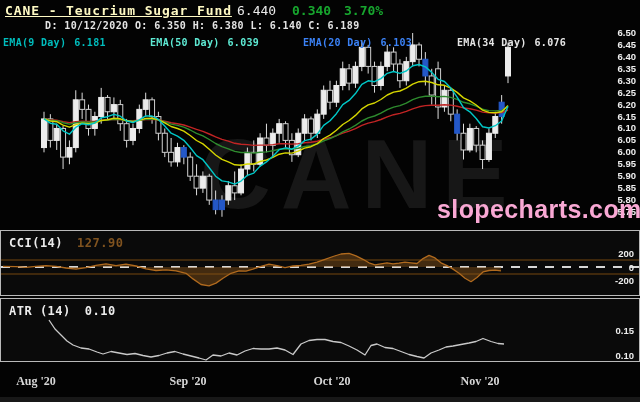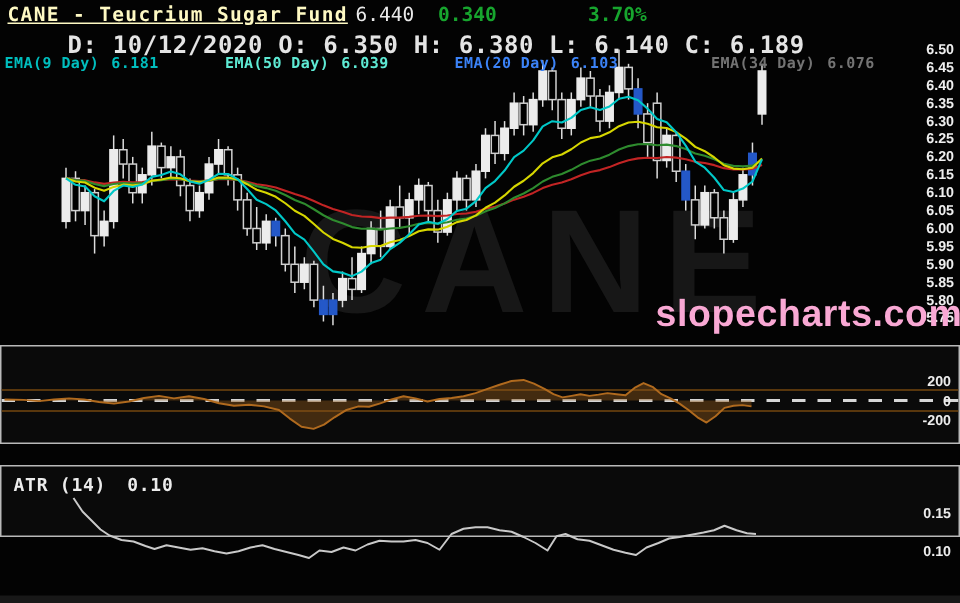--- a/index.html
+++ b/index.html
@@ -5,32 +5,32 @@
   html,body{margin:0;padding:0;background:#000;}
   #screen{position:relative;width:640px;height:402px;background:#030303;overflow:hidden;
           font-family:"DejaVu Sans Mono",monospace;}
   .abs{position:absolute;}
   
   #title{left:5px;top:3px;font-size:13px;font-weight:bold;letter-spacing:.9px;
          text-decoration:underline;cursor:pointer;}
   #px{left:237px;top:3px;font-size:13px;font-weight:normal;color:#e9e9e9;}
   #chg{left:292px;top:3px;font-size:13px;font-weight:bold;}
   #chgp{left:344px;top:3px;font-size:13px;font-weight:bold;}
-  #ohlc{left:9px;top:20px;font-size:16px;font-weight:bold;color:#e4e4e4;letter-spacing:.4px;padding-left:36px;}
+  #ohlc{left:9px;top:20px;font-size:10px;font-weight:bold;color:#e4e4e4;letter-spacing:.4px;padding-left:36px;}
   .emaleg{top:37px;font-size:10px;font-weight:bold;letter-spacing:.3px;white-space:nowrap;}
   .emaleg .v{margin-left:8px;}
   
   #ghost{left:168px;top:118px;font-size:98px;font-weight:bold;color:#171717;
          letter-spacing:10px;font-family:"Liberation Sans",sans-serif;z-index:0;margin-left:32px;}
   #wm{left:437px;top:195px;font-size:25px;font-weight:bold;color:#f9a8d4;
       letter-spacing:.4px;font-family:"Liberation Sans",sans-serif;z-index:2;}
   
   .panel{left:0;width:640px;border:1px solid #b9b9b9;box-sizing:border-box;background:#0a0a0a;}
   #cciPanel{top:230px;height:66px;}
-  #atrPanel{top:310px;height:48px;}
+  #atrPanel{top:298px;height:64px;}
   .plabel{left:8px;top:5px;font-size:12px;font-weight:bold;color:#ececec;letter-spacing:.5px;z-index:3;}
   .plabel .pv{margin-left:14px;}
   #dateAxis{top:366px;left:0;width:640px;height:31px;}
   .dlabel{position:absolute;top:8px;transform:translateX(-50%);font-size:12px;font-weight:bold;
           color:#d6d6d6;font-family:"Liberation Serif",serif;white-space:nowrap;}
   #bottomStrip{left:0;top:397px;width:640px;height:5px;background:#181818;}
   svg{display:block;}
   text{font-family:"Liberation Sans",sans-serif;font-weight:bold;}
 </style>
 </head>
@@ -207,39 +207,42 @@
       <rect x="505.50260000000003" y="47.31999999999991" width="5" height="28.640000000000015" fill="#ececec" stroke="#ececec" stroke-width="1"></rect>
       <polyline points="44,118.9 50.3562,119.8 56.7124,120.1 63.0686,121.6 69.4248,122.6 75.781,121.7 82.1372,121.2 88.49340000000001,121.5 94.84960000000001,121.3 101.20580000000001,120.4 107.56200000000001,120.0 113.9182,119.4 120.2744,119.6 126.6306,120.4 132.98680000000002,120.7 139.34300000000002,120.3 145.69920000000002,119.5 152.05540000000002,119.4 158.41160000000002,119.9 164.76780000000002,121.2 171.12400000000002,122.8 177.4802,123.7 183.8364,125.0 190.1926,127.1 196.5488,129.4 202.905,131.3 209.2612,134.0 215.6174,136.9 221.9736,139.4 228.3298,141.2 234.686,143.3 241.0422,144.3 247.3984,144.6 253.7546,145.4 260.11080000000004,145.1 266.467,145.1 272.82320000000004,144.6 279.1794,143.8 285.53560000000004,143.7 291.8918,144.1 298.24800000000005,143.7 304.6042,142.7 310.9604,142.3 317.3166,141.2 323.6728,139.2 330.029,137.8 336.3852,135.7 342.7414,133.1 349.0976,131.1 355.4538,128.6 361.81,125.4 368.1662,123.1 374.5224,121.6 380.8786,119.5 387.2348,116.8 393.591,114.7 399.9472,113.4 406.3034,111.4 412.6596,108.8 419.0158,106.8 425.372,105.6 431.7282,105.2 438.0844,105.3 444.4406,104.7 450.7968,105.1 457.153,106.2 463.5092,107.9 469.8654,108.7 476.2216,110.1 482.5778,112.1 488.934,112.9 495.2902,113.0 501.6464,112.6 508.00260000000003,110.0" fill="none" stroke="#c22424" stroke-width="1.4" stroke-linejoin="round"></polyline>
       <polyline points="44,118.9 50.3562,120.1 56.7124,120.6 63.0686,122.7 69.4248,124.1 75.781,122.7 82.1372,122.0 88.49340000000001,122.3 94.84960000000001,122.0 101.20580000000001,120.6 107.56200000000001,120.1 113.9182,119.2 120.2744,119.5 126.6306,120.7 132.98680000000002,121.1 139.34300000000002,120.4 145.69920000000002,119.3 152.05540000000002,119.1 158.41160000000002,119.9 164.76780000000002,121.8 171.12400000000002,124.1 177.4802,125.4 183.8364,127.2 190.1926,130.0 196.5488,133.3 202.905,135.8 209.2612,139.5 215.6174,143.5 221.9736,146.7 228.3298,148.9 234.686,151.4 241.0422,152.5 247.3984,152.4 253.7546,153.1 260.11080000000004,152.3 266.467,151.9 272.82320000000004,150.8 279.1794,149.2 285.53560000000004,148.7 291.8918,149.1 298.24800000000005,148.2 304.6042,146.5 310.9604,145.7 317.3166,143.9 323.6728,140.9 330.029,138.7 336.3852,135.6 342.7414,131.8 349.0976,129.0 355.4538,125.4 361.81,121.0 368.1662,117.9 374.5224,116.0 380.8786,113.2 387.2348,109.7 393.591,107.1 399.9472,105.6 406.3034,103.1 412.6596,99.7 419.0158,97.4 425.372,96.2 431.7282,96.1 438.0844,96.8 444.4406,96.4 450.7968,97.4 457.153,99.4 463.5092,102.3 469.8654,103.8 476.2216,106.2 482.5778,109.2 488.934,110.6 495.2902,110.9 501.6464,110.4 508.00260000000003,106.8" fill="none" stroke="#2e8b2e" stroke-width="1.4" stroke-linejoin="round"></polyline>
       <polyline points="44,118.9 50.3562,121.0 56.7124,121.7 63.0686,125.1 69.4248,127.2 75.781,124.6 82.1372,123.1 88.49340000000001,123.6 94.84960000000001,123.0 101.20580000000001,120.5 107.56200000000001,119.7 113.9182,118.3 120.2744,118.8 126.6306,120.8 132.98680000000002,121.6 139.34300000000002,120.4 145.69920000000002,118.4 152.05540000000002,118.3 158.41160000000002,119.7 164.76780000000002,122.8 171.12400000000002,126.5 177.4802,128.5 183.8364,131.2 190.1926,135.5 196.5488,140.5 202.905,143.9 209.2612,149.3 215.6174,155.0 221.9736,159.3 228.3298,161.8 234.686,164.8 241.0422,165.2 247.3984,164.0 253.7546,164.0 260.11080000000004,161.5 266.467,160.0 272.82320000000004,157.4 279.1794,154.2 285.53560000000004,152.9 291.8918,153.1 298.24800000000005,151.2 304.6042,148.1 310.9604,146.7 317.3166,143.6 323.6728,138.5 330.029,135.1 336.3852,130.3 342.7414,124.5 349.0976,120.5 355.4538,115.4 361.81,108.9 368.1662,104.9 374.5224,103.0 380.8786,99.5 387.2348,95.0 393.591,92.1 399.9472,91.0 406.3034,88.2 412.6596,84.1 419.0158,81.7 425.372,81.2 431.7282,82.5 438.0844,84.8 444.4406,85.3 450.7968,88.1 457.153,92.4 463.5092,97.9 469.8654,100.8 476.2216,105.0 482.5778,110.2 488.934,112.4 495.2902,112.8 501.6464,111.8 508.00260000000003,105.6" fill="none" stroke="#d6d600" stroke-width="1.4" stroke-linejoin="round"></polyline>
       <polyline points="44,118.9 50.3562,123.2 56.7124,124.3 63.0686,130.8 69.4248,134.2 75.781,127.3 82.1372,123.7 88.49340000000001,124.7 94.84960000000001,123.0 101.20580000000001,117.9 107.56200000000001,116.7 113.9182,114.3 120.2744,116.2 126.6306,121.0 132.98680000000002,122.5 139.34300000000002,119.9 145.69920000000002,115.9 152.05540000000002,116.0 158.41160000000002,119.4 164.76780000000002,126.0 171.12400000000002,133.2 177.4802,136.1 183.8364,140.3 190.1926,147.5 196.5488,155.6 202.905,159.7 209.2612,167.8 215.6174,176.2 221.9736,180.9 228.3298,181.9 234.686,184.1 241.0422,181.1 247.3984,175.3 253.7546,173.1 260.11080000000004,166.1 266.467,161.9 272.82320000000004,156.2 279.1794,149.7 285.53560000000004,147.8 291.8918,149.2 298.24800000000005,146.0 304.6042,140.6 310.9604,139.1 317.3166,134.1 323.6728,125.4 330.029,120.7 336.3852,113.7 342.7414,104.7 349.0976,100.4 355.4538,93.6 361.81,84.3 368.1662,80.8 374.5224,81.7 380.8786,78.6 387.2348,73.3 393.591,71.5 399.9472,73.3 406.3034,71.0 412.6596,65.8 419.0158,64.5 425.372,66.8 431.7282,72.4 438.0844,79.3 444.4406,81.5 450.7968,88.1 457.153,97.1 463.5092,107.7 469.8654,111.8 476.2216,118.5 482.5778,126.7 488.934,128.0 495.2902,125.7 501.6464,121.0 508.00260000000003,106.3" fill="none" stroke="#00c8c8" stroke-width="1.4" stroke-linejoin="round"></polyline>
     </svg>
 
   <div class="abs" id="title" style="color: #fef9c3;">CANE - Teucrium Sugar Fund</div>
   <div class="abs" id="px" style="z-index:2">6.440</div>
   <div class="abs" id="chg" style="z-index: 2; color: rgb(23, 165, 46);">0.340</div>
-  <div class="abs" id="chgp" style="z-index: 2; color: rgb(23, 165, 46); margin-left: 48px;">3.70%</div>
+  <div class="abs" id="chgp" style="z-index: 2; color: rgb(23, 165, 46);">3.70%</div>
   <div class="abs" id="ohlc" style="z-index:2">D: 10/12/2020 O: 6.350 H: 6.380 L: 6.140 C: 6.189</div>
 
   <div class="abs emaleg" style="left: 3px; z-index: 2; color: rgb(0, 189, 189);">
     <span>EMA(9 Day)</span><span class="v">6.181</span>
   </div>
   <div class="abs emaleg" style="left: 150px; z-index: 2; color: #5eead4;">
     <span>EMA(50 Day)</span><span class="v">6.039</span>
   </div>
   <div class="abs emaleg" style="left: 303px; z-index: 2; color: #3b82f6;">
     <span>EMA(20 Day)</span><span class="v">6.103</span>
   </div>
-  <div class="abs emaleg" style="left: 474px; z-index: 2; color: #737373;">
+  <div class="abs emaleg" style="left: 457px; z-index: 2; color: #e5e5e5;">
     <span>EMA(34 Day)</span><span class="v">6.076</span>
   </div>
 
   <div id="wm" class="abs">slopecharts.com</div>
 
   <div id="cciPanel" class="abs panel">
+    <div class="abs plabel">
+      <span>CCI(14)</span><span class="pv" style="color: rgb(128, 83, 31);">127.90</span>
+    </div>
     <svg id="cciSvg" width="638" height="64">
         <line x1="0" y1="29" x2="638" y2="29" stroke="#74470f" stroke-width="1"></line>
         <line x1="0" y1="36" x2="638" y2="36" stroke="#d6d6d6" stroke-width="2" stroke-dasharray="9 8"></line>
         <line x1="0" y1="43" x2="638" y2="43" stroke="#74470f" stroke-width="1"></line>
         <polygon points="2,35.3 15,35.6 25,36.4 35,35.3 45,34.6 55,35.3 65,37.0 75,38.1 85,36.7 95,34.3 105,32.9 115,34.6 125,33.2 135,35.0 145,37.8 155,39.5 165,38.8 175,39.9 185,42.3 192,47.9 200,53.5 208,54.9 215,52.1 222,47.2 230,42.3 238,39.9 245,40.2 252,38.1 260,35.3 268,33.2 276,34.6 284,36.7 292,35.0 300,34.3 308,33.2 316,31.1 324,28.3 332,25.5 340,23.0 348,22.3 355,24.8 362,28.3 368,31.8 374,33.9 380,32.9 386,31.8 392,32.9 398,32.1 404,31.1 410,31.8 416,32.5 422,27.6 428,24.4 434,26.9 440,31.8 446,34.6 452,38.1 458,42.3 464,47.2 470,50.7 476,46.5 482,40.9 488,39.5 494,39.1 500,39.9 500,36 2,36" fill="#8a5518" fill-opacity="0.45"></polygon>
         <polyline points="2,35.3 15,35.6 25,36.4 35,35.3 45,34.6 55,35.3 65,37.0 75,38.1 85,36.7 95,34.3 105,32.9 115,34.6 125,33.2 135,35.0 145,37.8 155,39.5 165,38.8 175,39.9 185,42.3 192,47.9 200,53.5 208,54.9 215,52.1 222,47.2 230,42.3 238,39.9 245,40.2 252,38.1 260,35.3 268,33.2 276,34.6 284,36.7 292,35.0 300,34.3 308,33.2 316,31.1 324,28.3 332,25.5 340,23.0 348,22.3 355,24.8 362,28.3 368,31.8 374,33.9 380,32.9 386,31.8 392,32.9 398,32.1 404,31.1 410,31.8 416,32.5 422,27.6 428,24.4 434,26.9 440,31.8 446,34.6 452,38.1 458,42.3 464,47.2 470,50.7 476,46.5 482,40.9 488,39.5 494,39.1 500,39.9" fill="none" stroke="#b06a1e" stroke-width="1.3" stroke-linejoin="round"></polyline>
         <text x="633" y="26.479999999999997" text-anchor="end" font-size="9.5px" fill="#ededed">200</text>
         <text x="633" y="39.5" text-anchor="end" font-size="9.5px" fill="#ededed">0</text>
         <text x="633" y="52.52" text-anchor="end" font-size="9.5px" fill="#ededed">-200</text>
       </svg>
@@ -249,14 +252,20 @@
     <div class="abs plabel">
       <span>ATR (14)</span><span class="pv">0.10</span>
     </div>
     <svg id="atrSvg" width="638" height="66">
         <polyline points="48,21.0 54,30.0 60,36.0 66,42.0 72,46.0 80,49.0 88,50.0 96,53.0 102,55.0 110,52.5 118,54.0 126,55.5 134,54.5 142,56.5 150,58.0 158,56.5 166,54.0 174,52.5 182,55.0 190,57.0 198,59.0 205,61.0 212,56.0 220,57.0 228,54.0 236,56.0 244,52.0 252,49.5 260,50.0 268,50.0 276,49.0 284,51.0 292,55.5 300,45.0 308,41.5 316,40.5 324,40.5 332,42.5 340,43.5 348,47.0 356,51.0 364,56.0 370,46.5 376,45.0 384,48.5 392,49.5 400,52.5 408,55.5 416,57.5 423,59.0 430,54.0 438,51.0 445,48.0 452,47.0 460,45.5 468,44.0 475,42.5 482,39.5 490,42.5 497,44.5 503,45.0" fill="none" stroke="#c9c9c9" stroke-width="1.3" stroke-linejoin="round"></polyline>
         <text x="633" y="34.50000000000001" text-anchor="end" font-size="9.5px" fill="#ededed">0.15</text>
         <text x="633" y="59.5" text-anchor="end" font-size="9.5px" fill="#ededed">0.10</text>
       </svg>
   </div>
 
+  <div id="dateAxis" class="abs">
+      <span class="dlabel" style="left: 36px;">Aug '20</span>
+      <span class="dlabel" style="left: 188px;">Sep '20</span>
+      <span class="dlabel" style="left: 332px;">Oct '20</span>
+      <span class="dlabel" style="left: 480px;">Nov '20</span>
+    </div>
   <div id="bottomStrip" class="abs"></div>
 </div>
 
 </body></html>

